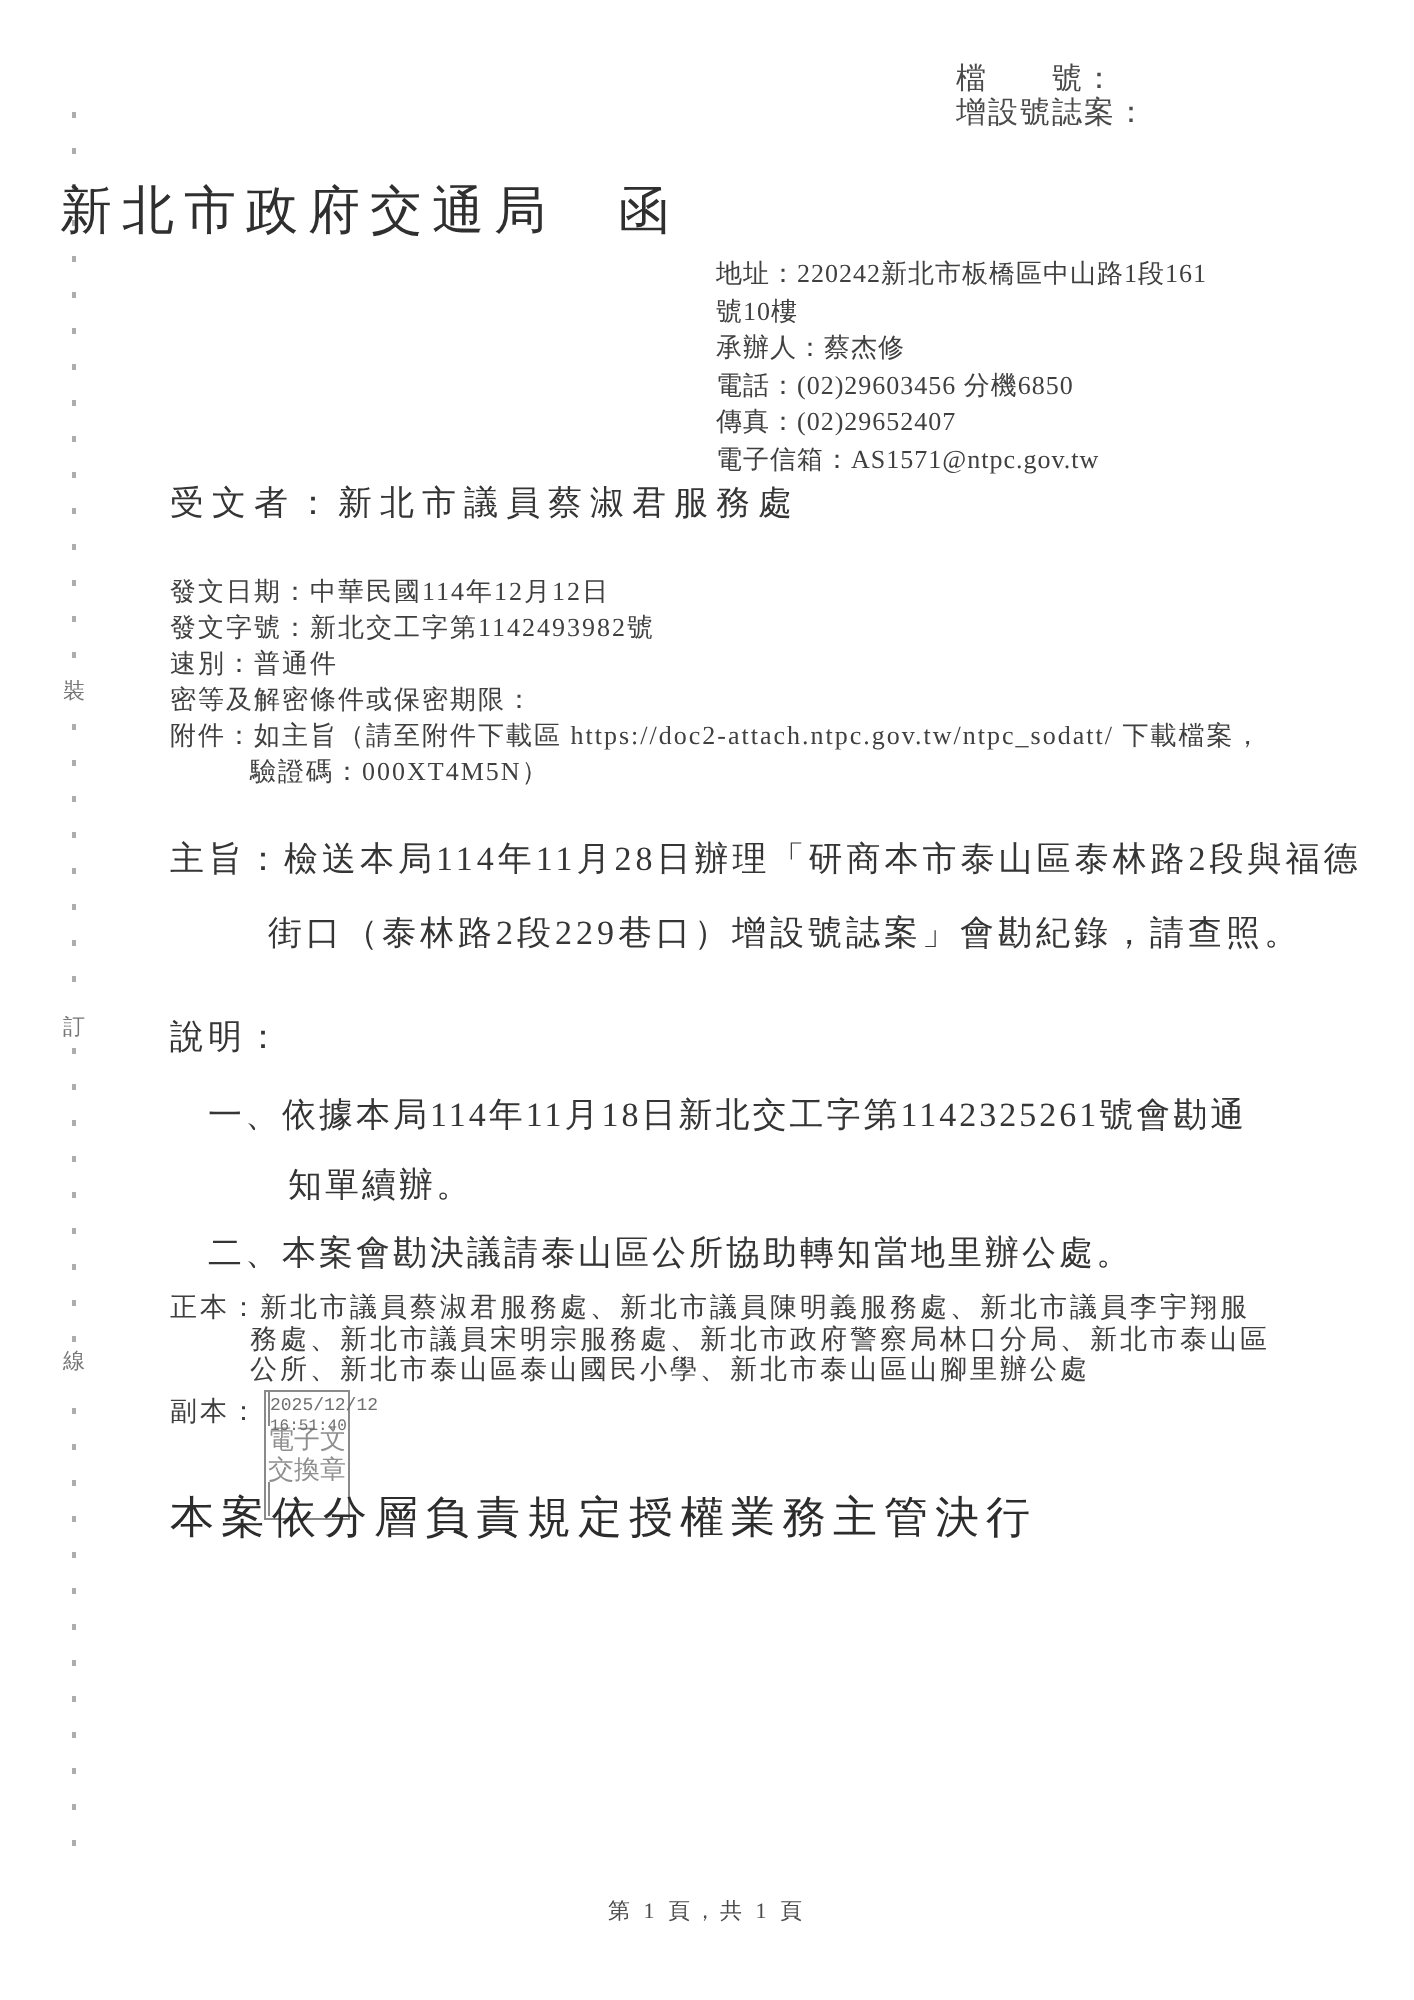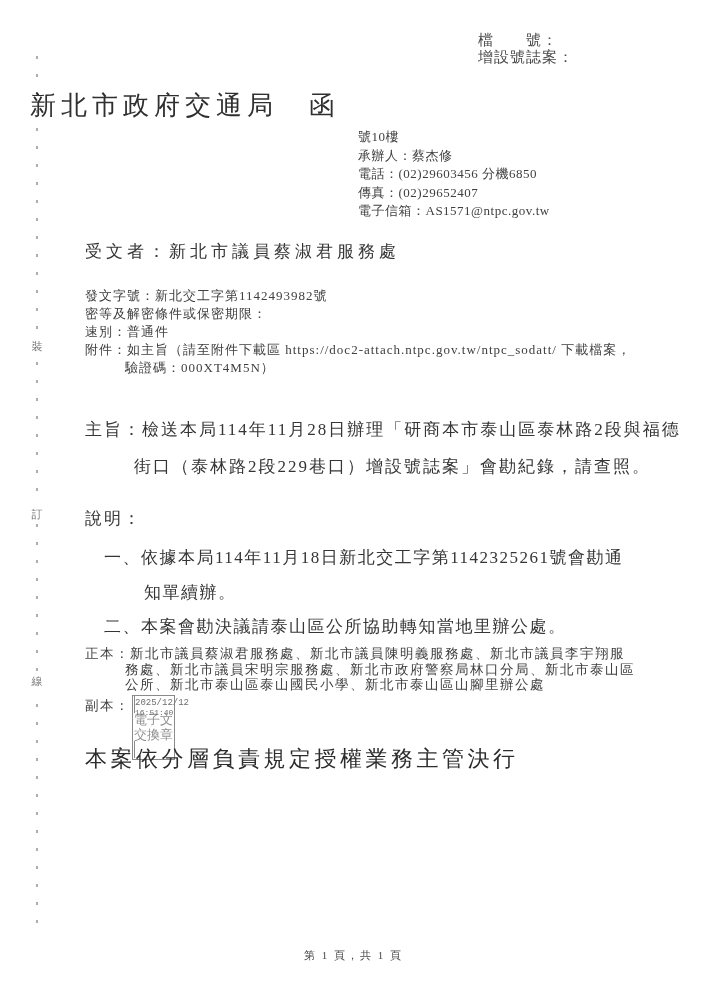--- a/index.html
+++ b/index.html
@@ -232,33 +232,35 @@
   <span class="bind-char bind-xian">線</span>
 
   <div class="corner">
     <div>檔　　號：</div>
     <div>增設號誌案：</div>
   </div>
 
   <h1 class="title">新北市政府交通局　函</h1>
 
   <div class="sender">
+    <div>地址：220242新北市板橋區中山路1段161</div>
     <div>號10樓</div>
     <div>承辦人：蔡杰修</div>
     <div>電話：(02)29603456 分機6850</div>
     <div>傳真：(02)29652407</div>
     <div>電子信箱：AS1571@ntpc.gov.tw</div>
   </div>
 
   <div class="recipient">受文者：新北市議員蔡淑君服務處</div>
 
   <div class="meta">
+    <div>發文日期：中華民國114年12月12日</div>
     <div>發文字號：新北交工字第1142493982號</div>
+    <div>速別：普通件</div>
     <div>密等及解密條件或保密期限：</div>
-    <div>速別：普通件</div>
     <div class="hang"><span>附件：</span><span>如主旨（請至附件下載區 https://doc2-attach.ntpc.gov.tw/ntpc_sodatt/ 下載檔案，驗證碼：000XT4M5N）</span></div>
   </div>
 
   <div class="subject"><span>主旨：</span><span>檢送本局114年11月28日辦理「研商本市泰山區泰林路2段與福德街口（泰林路2段229巷口）增設號誌案」會勘紀錄，請查照。</span></div>
 
   <div class="desc-label">說明：</div>
   <div class="desc-items">
     <div class="desc-item"><span>一、</span><span>依據本局114年11月18日新北交工字第1142325261號會勘通知單續辦。</span></div>
     <div class="desc-item"><span>二、</span><span>本案會勘決議請泰山區公所協助轉知當地里辦公處。</span></div>
   </div>

